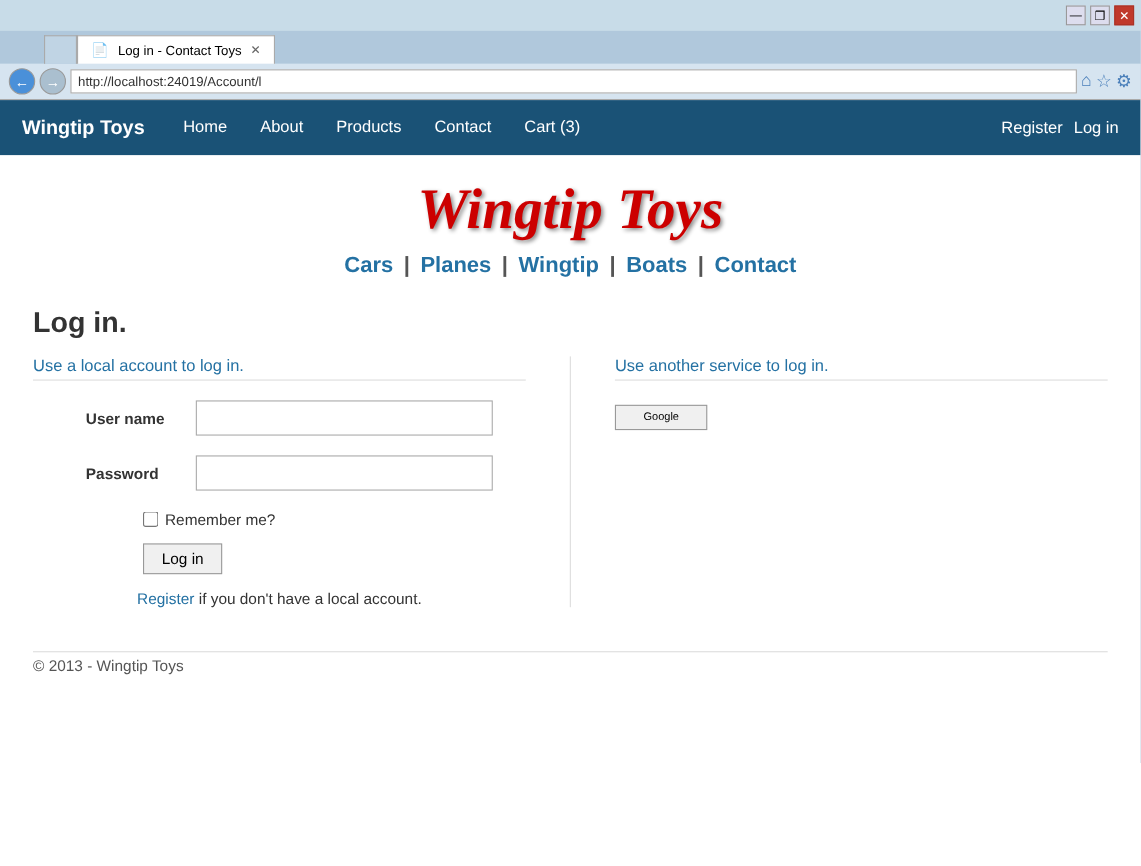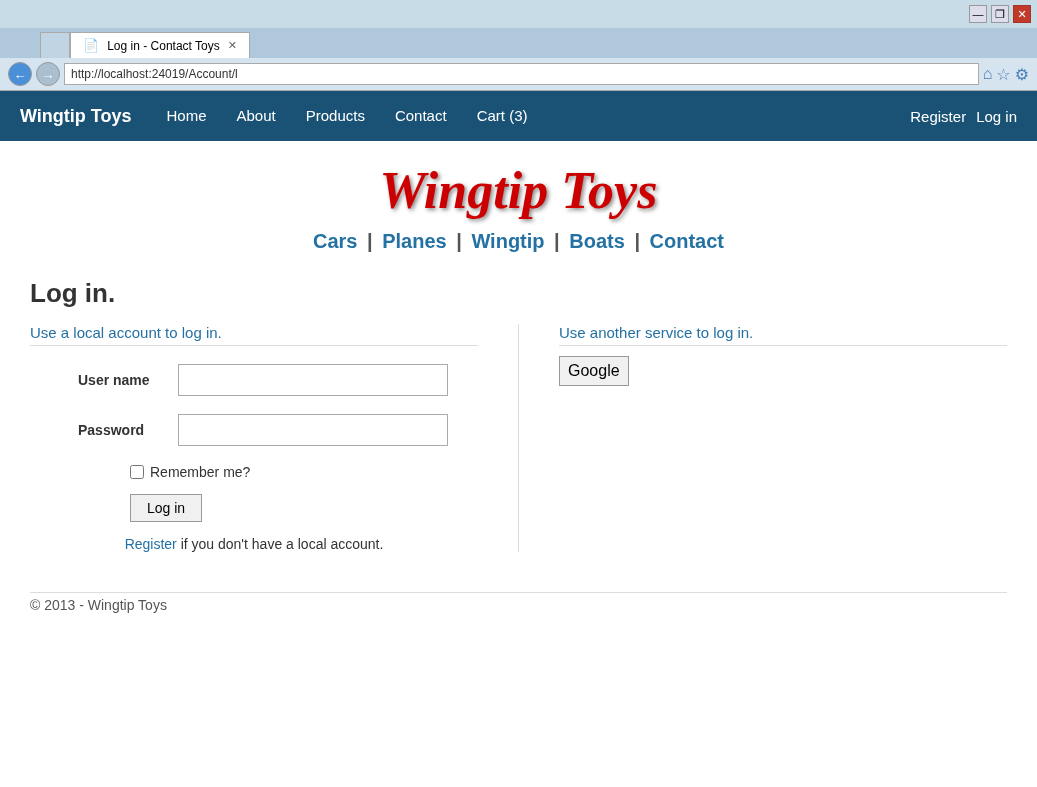--- a/index.html
+++ b/index.html
@@ -262,26 +262,26 @@
       font-size: 14px;
       color: #333;
       text-align: center;
     }
     .register-link {
       color: #2471a3;
       text-decoration: none;
     }
 
     .google-btn {
-      padding: 5px 8px;
+      padding: 5px 25px;
       border: 1px solid #999;
       background: #f0f0f0;
       cursor: pointer;
-      font-size: 16px;
-      margin-top: 0;
+      font-size: 10px;
+      margin-top: 12px;
     }
 
     
     .site-footer {
       margin-top: 40px;
       padding-top: 4px;
       border-top: 1px solid #ddd;
       font-size: 14px;
       color: #555;
       padding-bottom: 20px;

